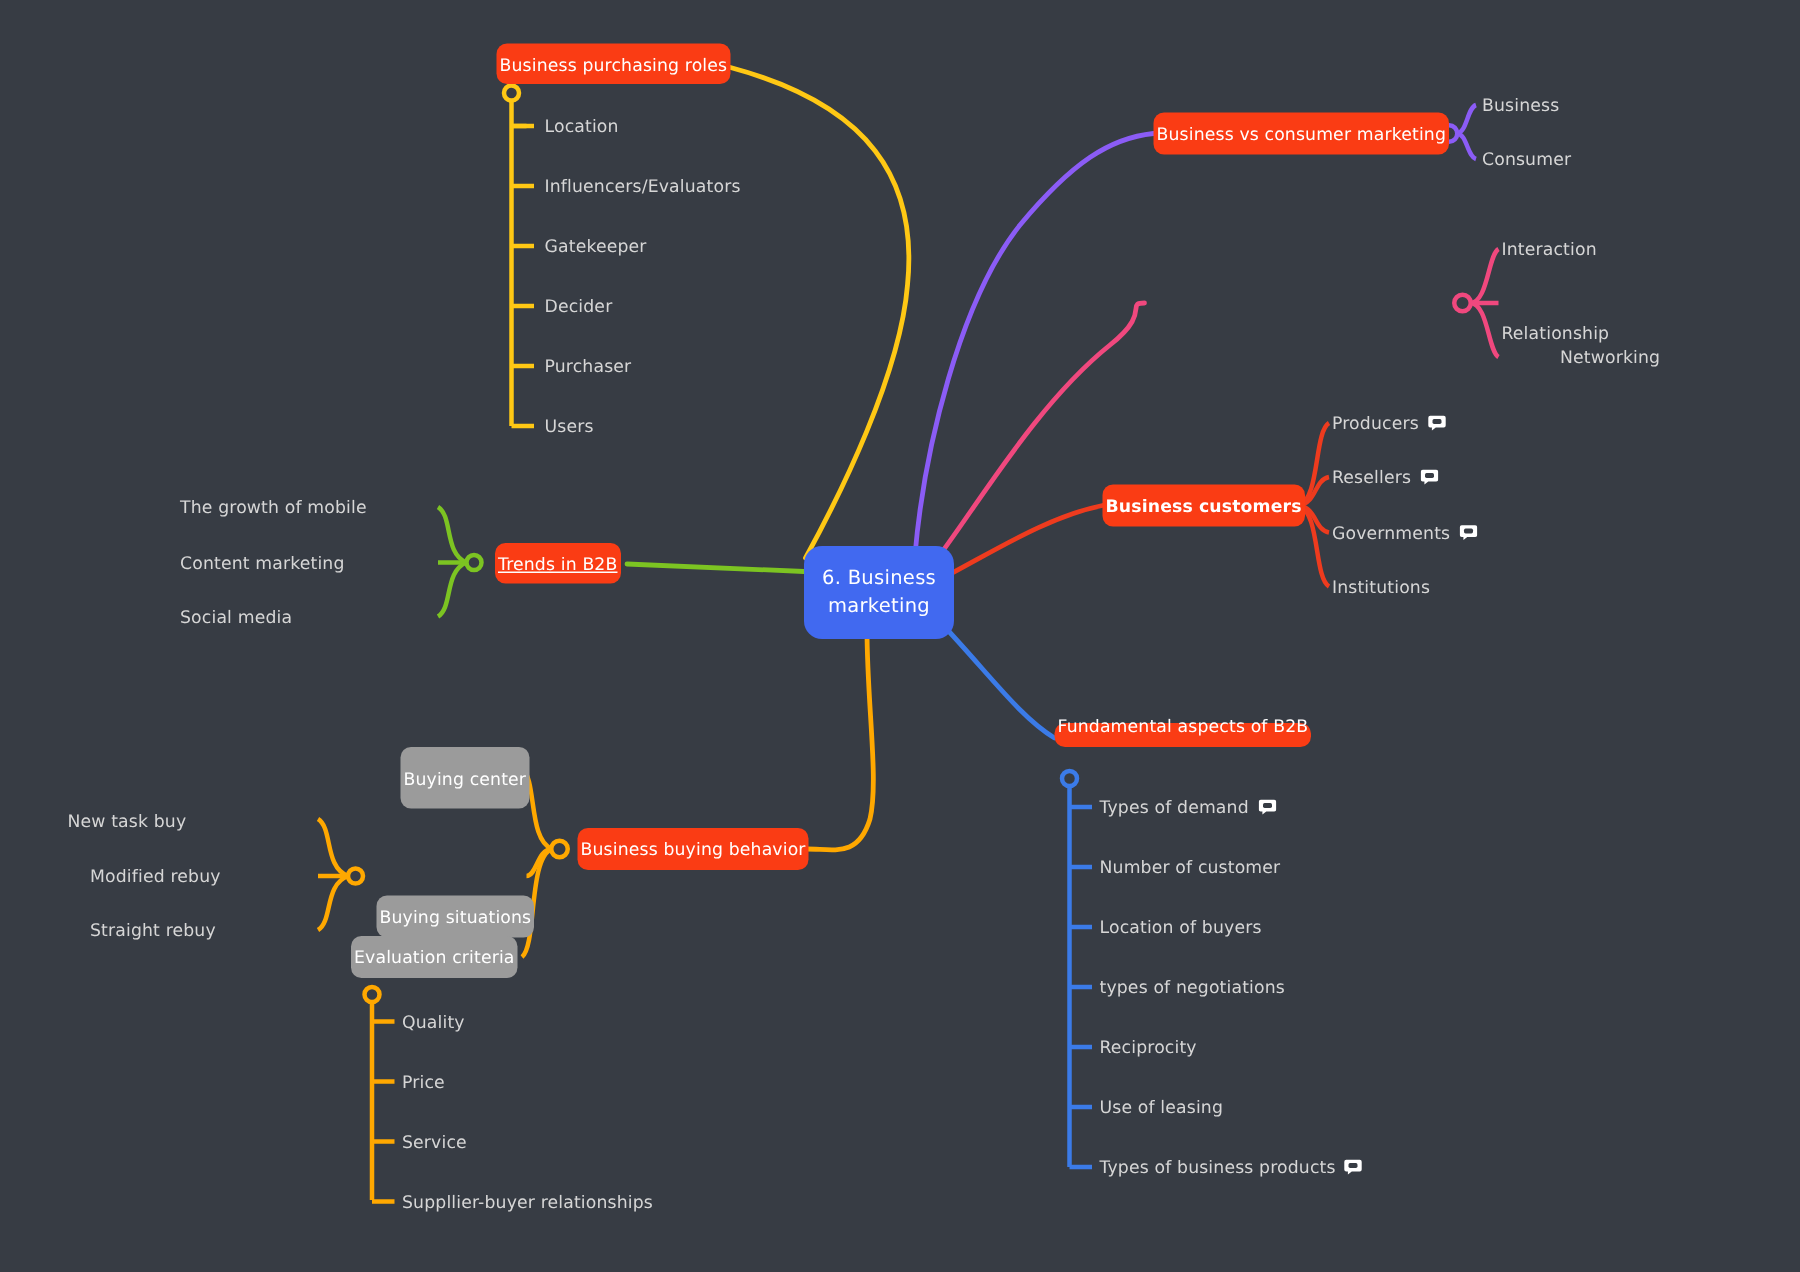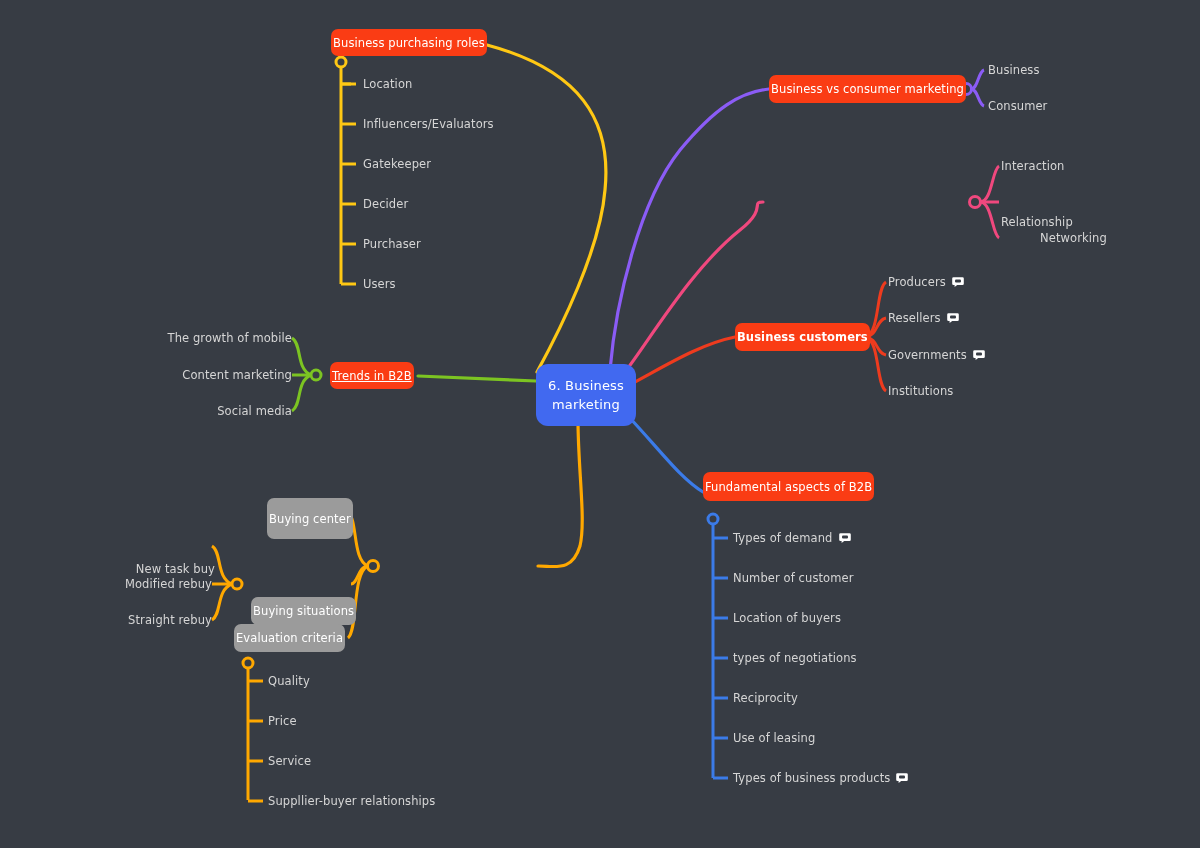--- a/index.html
+++ b/index.html
@@ -50,21 +50,21 @@
     position:absolute;
     color:#D6D6D6;
     font-size:11.5px;
     white-space:nowrap;
     letter-spacing:.1px;
     display:flex;
     align-items:center;
     gap:6px;
   }
   .leaf.right{justify-content:flex-start;}
-  .leaf.left{justify-content:flex-end;}
+  .leaf.left{justify-content:flex-start;}
 
   .note-icon{
     display:inline-block;
     width:12px;height:12px;
     flex:0 0 auto;
   }
   .note-icon svg{display:block;}
 </style>
 </head>
 <body>
@@ -212,21 +212,21 @@
       <svg viewBox="0 0 12 12" width="12" height="12">
         <path d="M1.5 1.2h9a1.3 1.3 0 0 1 1.3 1.3v5.2a1.3 1.3 0 0 1-1.3 1.3H5.2L2.6 11V9H1.5A1.3 1.3 0 0 1 .2 7.7V2.5A1.3 1.3 0 0 1 1.5 1.2z" fill="#ffffff"></path>
         <rect x="3" y="3.4" width="6" height="3.2" rx="1.1" fill="#373C44"></rect>
       </svg>
     </span>
   </div>
   <div class="leaf right" style="left:888px;top:384px;">
     <span>Institutions</span>
   </div>
 
-  <div class="node pill" style="left:703px;top:472px;height:29px;">
+  <div class="node pill" style="left:703px;top:482px;height:16px;align-items:flex-end;">
     <span>Fundamental aspects of B2B</span>
   </div>
   <div class="leaf right" style="left:733px;top:531px;">
     <span>Types of demand</span>
     <span class="note-icon">
       <svg viewBox="0 0 12 12" width="12" height="12">
         <path d="M1.5 1.2h9a1.3 1.3 0 0 1 1.3 1.3v5.2a1.3 1.3 0 0 1-1.3 1.3H5.2L2.6 11V9H1.5A1.3 1.3 0 0 1 .2 7.7V2.5A1.3 1.3 0 0 1 1.5 1.2z" fill="#ffffff"></path>
         <rect x="3" y="3.4" width="6" height="3.2" rx="1.1" fill="#373C44"></rect>
       </svg>
     </span>
@@ -249,31 +249,34 @@
   <div class="leaf right" style="left:733px;top:771px;">
     <span>Types of business products</span>
     <span class="note-icon">
       <svg viewBox="0 0 12 12" width="12" height="12">
         <path d="M1.5 1.2h9a1.3 1.3 0 0 1 1.3 1.3v5.2a1.3 1.3 0 0 1-1.3 1.3H5.2L2.6 11V9H1.5A1.3 1.3 0 0 1 .2 7.7V2.5A1.3 1.3 0 0 1 1.5 1.2z" fill="#ffffff"></path>
         <rect x="3" y="3.4" width="6" height="3.2" rx="1.1" fill="#373C44"></rect>
       </svg>
     </span>
   </div>
 
+  <div class="node pill" style="left:385px;top:552px;height:28px;">
+    <span>Business buying behavior</span>
+  </div>
   <div class="node pill grey" style="left:267px;top:498px;height:41px;">
     <span>Buying center</span>
   </div>
   <div class="node pill grey" style="left:251px;top:570px;height:28px;margin-top:27px;">
     <span>Buying situations</span>
   </div>
   <div class="node pill grey" style="left:234px;top:624px;height:28px;">
     <span>Evaluation criteria</span>
   </div>
 
-  <div class="leaf left" style="left:63px;top:540px;width:152px;margin-top:22px;">
+  <div class="leaf left" style="left:45px;top:540px;width:152px;">
     <span>New task buy</span>
   </div>
   <div class="leaf left" style="left:60px;top:577px;width:152px;">
     <span>Modified rebuy</span>
   </div>
   <div class="leaf left" style="left:60px;top:613px;width:152px;">
     <span>Straight rebuy</span>
   </div>
 
   <div class="leaf right" style="left:268px;top:674px;">

